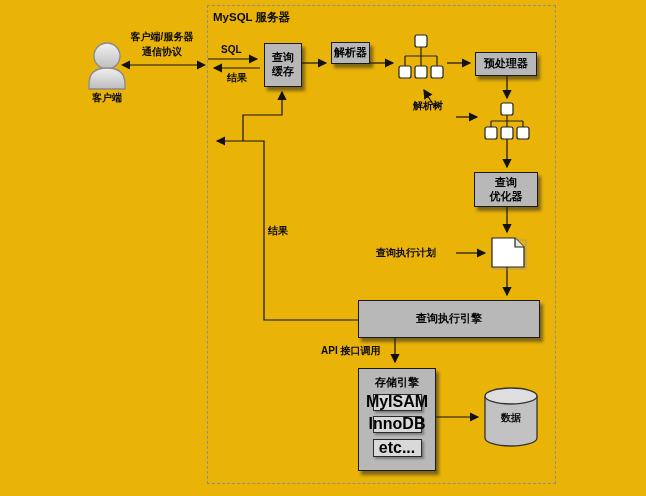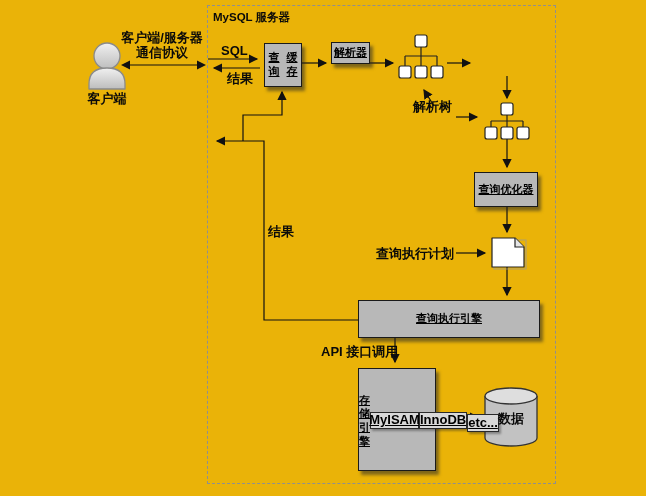--- a/index.html
+++ b/index.html
@@ -7,36 +7,35 @@
     position:relative;width:646px;height:496px;background:#eab308;
     font-family:"Liberation Sans","DejaVu Sans",sans-serif;color:#000;
     overflow:hidden;
   }
   #connectors{position:absolute;left:0;top:0;width:646px;height:496px;}
   .server-box{
     position:absolute;left:207px;top:5px;width:347px;height:477px;
     border:1px dashed #8f8f8f;background:transparent;
   }
   .node{
-    position:absolute;display:flex;flex-direction:row;align-items:center;justify-content:center;
+    position:absolute;display:flex;flex-direction:column;align-items:center;justify-content:center;
     background:#b8b8b8;border:1px solid #1a1a1a;
     box-shadow:3px 4px 3px rgba(40,40,40,0.55);
     font-size:11px;font-weight:bold;line-height:1.25;text-align:center;
     box-sizing:border-box;
-    text-decoration:underline;
   }
   .inner-node{
     background:#d9d9d9;border:1px solid #2a2a2a;
     box-shadow:2px 2px 2px rgba(40,40,40,0.4);
-    font-size:13px;font-weight:bold;
+    font-size:16px;font-weight:bold;
     display:flex;align-items:center;justify-content:center;
     box-sizing:border-box;
   }
   .lbl{
-    position:absolute;font-size:13px;font-weight:bold;color:#0a0a0a;
+    position:absolute;font-size:10px;font-weight:bold;color:#0a0a0a;
     white-space:nowrap;line-height:1.15;
   }
   .lbl.center{text-align:center;}
   .title{font-size:11.5px;}
 </style>
 </head>
 <body>
 
 <div id="stage">
 
@@ -135,20 +134,23 @@
 
   <div class="node" style="left:264px;top:43px;width:38px;height:44px;">
     <span>查询</span>
     <span>缓存</span>
   </div>
 
   <div class="node" style="left:331px;top:42px;width:39px;height:22px;">
     <span>解析器</span>
   </div>
 
+  <div class="node" style="left:475px;top:52px;width:62px;height:24px;">
+    <span>预处理器</span>
+  </div>
 
   <div class="node" style="left:474px;top:172px;width:64px;height:35px;">
     <span>查询</span>
     <span>优化器</span>
   </div>
 
   <div class="node" style="left:358px;top:300px;width:182px;height:38px;">
     <span>查询执行引擎</span>
   </div>
 

